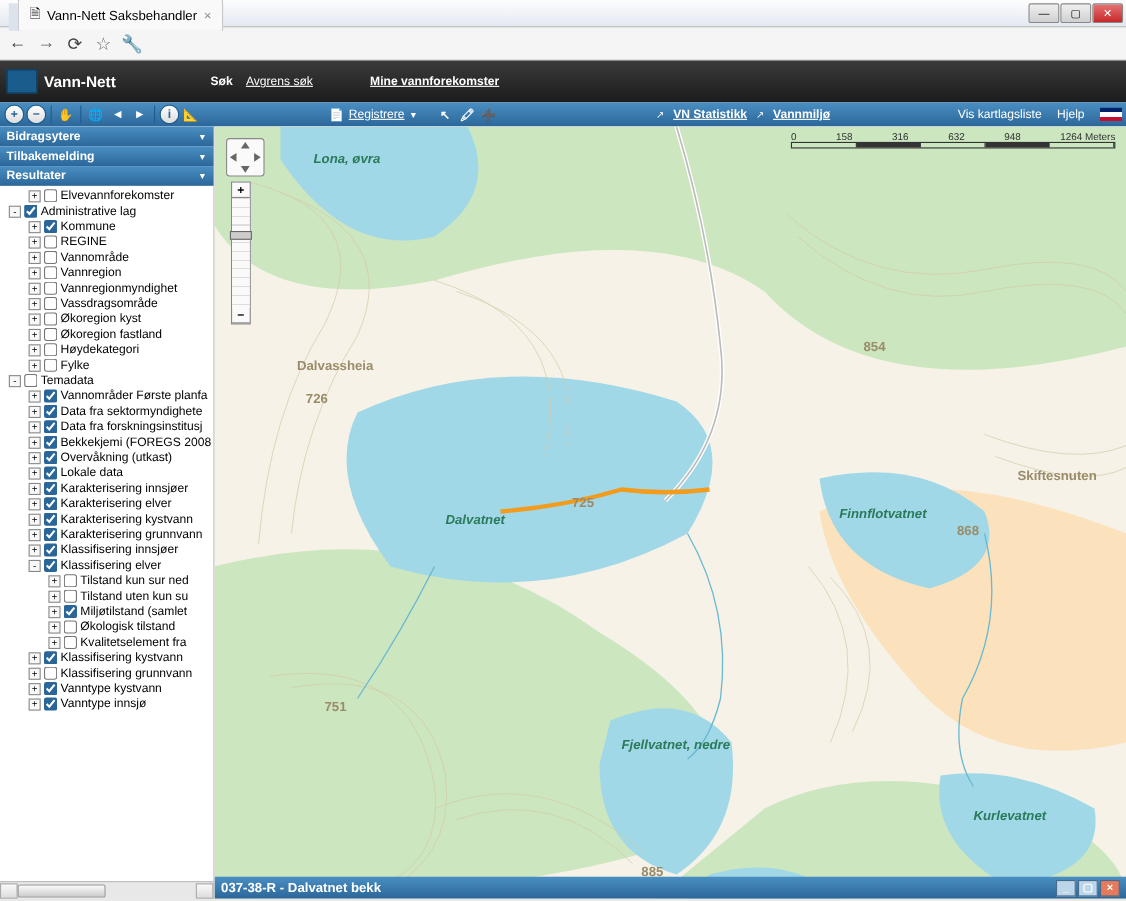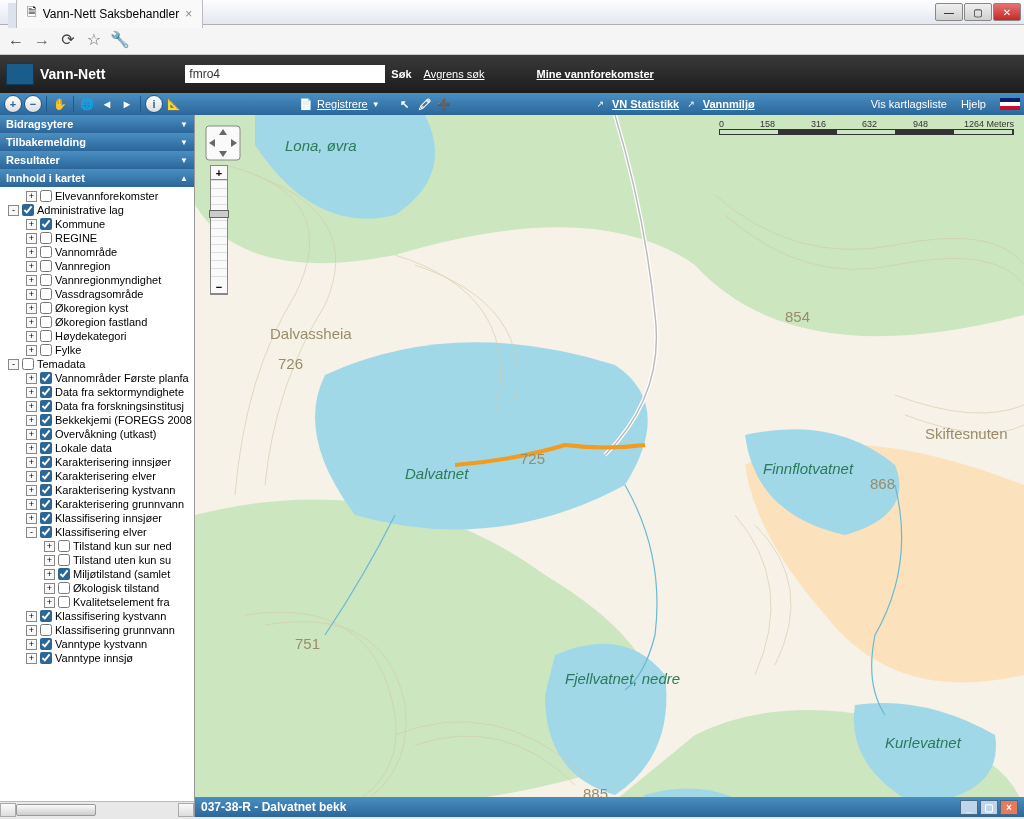--- a/index.html
+++ b/index.html
@@ -63,21 +63,21 @@
 .zoom-btn { height:14px; border-bottom:1px solid #888; display:flex; align-items:center; justify-content:center; font-weight:bold;}
 .zoom-track { height:100px; background:repeating-linear-gradient(#ddd, #ddd 1px, #fafafa 1px, #fafafa 8px); position:relative;}
 .zoom-thumb { position:absolute; top:30px; left:-2px; width:20px; height:8px; background:#ccc; border:1px solid #666;}
 
 .scalebar { position:absolute; top:4px; right:10px; font-size:9px; color:#333;}
 .scalebar .bar { display:flex; border:1px solid #333; height:6px;}
 .scalebar .seg { flex:1; border-right:1px solid #333;}
 .scalebar .seg.b { background:#333;}
 .scalebar .lbls { display:flex; justify-content:space-between;}
 
-.map-label { position:absolute; font-size:15px; color:#2b7a5a; font-style:italic;}
+.map-label { position:absolute; font-size:12px; color:#2b7a5a; font-style:italic;font-weight:bold;}
 .map-label.elev { color:#9a8c6a; font-style:normal;}
 .map-label.land { color:#9a8c6a; font-style:normal;}
 
 
 .map-footer { position:absolute; bottom:0; left:0; right:0; height:20px; background: linear-gradient(#4a8fc2, #2b6699); color:white; display:flex; align-items:center; padding: 0 6px; font-weight:bold; font-size:12px;}
 .mf-btns { margin-left:auto; display:flex; gap:2px;}
 .mf-btn { width:18px; height:15px; background:#bcd5e8; border:1px solid #4a6a8a; display:flex; align-items:center; justify-content:center; font-size:10px;}
 .mf-btn.close { background:#e67a5c; color:white;}
 
 .flag { width:20px; height:12px; background:linear-gradient(to bottom, #012169 33%, white 33%, white 66%, #C8102E 66%); margin-left:6px;}
@@ -104,21 +104,20 @@
   <div class="nav-arrow enabled">←</div>
   <div class="nav-arrow">→</div>
   <div class="nav-arrow enabled">⟳</div>
   <div class="nav-arrow">☆</div>
   <div class="nav-arrow">🔧</div>
 </div>
 
 <div class="app-header">
   <div class="app-logo"></div>
   <div class="app-title">Vann-Nett</div>
-  <input class="srch-box" value="fmro4" style="">
   <a class="srch-label">Søk</a>
   <a class="srch-link">Avgrens søk</a>
   <div style="width:40px"></div>
   <a class="srch-link" style="font-weight:bold">Mine vannforekomster</a>
   <div class="spacer"></div>
 </div>
 
 <div class="app-toolbar">
   <div class="tool-ic">+</div>
   <div class="tool-ic">−</div>
@@ -157,24 +156,20 @@
         <span class="arr">▼</span>
       </div>
     <div class="panel-hdr">
         <span>Tilbakemelding</span>
         <span class="arr">▼</span>
       </div>
     <div class="panel-hdr">
         <span>Resultater</span>
         <span class="arr">▼</span>
       </div>
-    <div class="panel-hdr">
-        <span>Innhold i kartet</span>
-        <span class="arr">▲</span>
-      </div>
     <div class="tree" id="tree">
         <div class="tree-item lvl2">
           <span class="exp">+</span>
           <input type="checkbox" class="chk" style="">
           <span>Elvevannforekomster</span>
         </div>
         <div class="tree-item lvl1">
           <span class="exp">-</span>
           <input type="checkbox" class="chk" checked="" style="">
           <span>Administrative lag</span>

